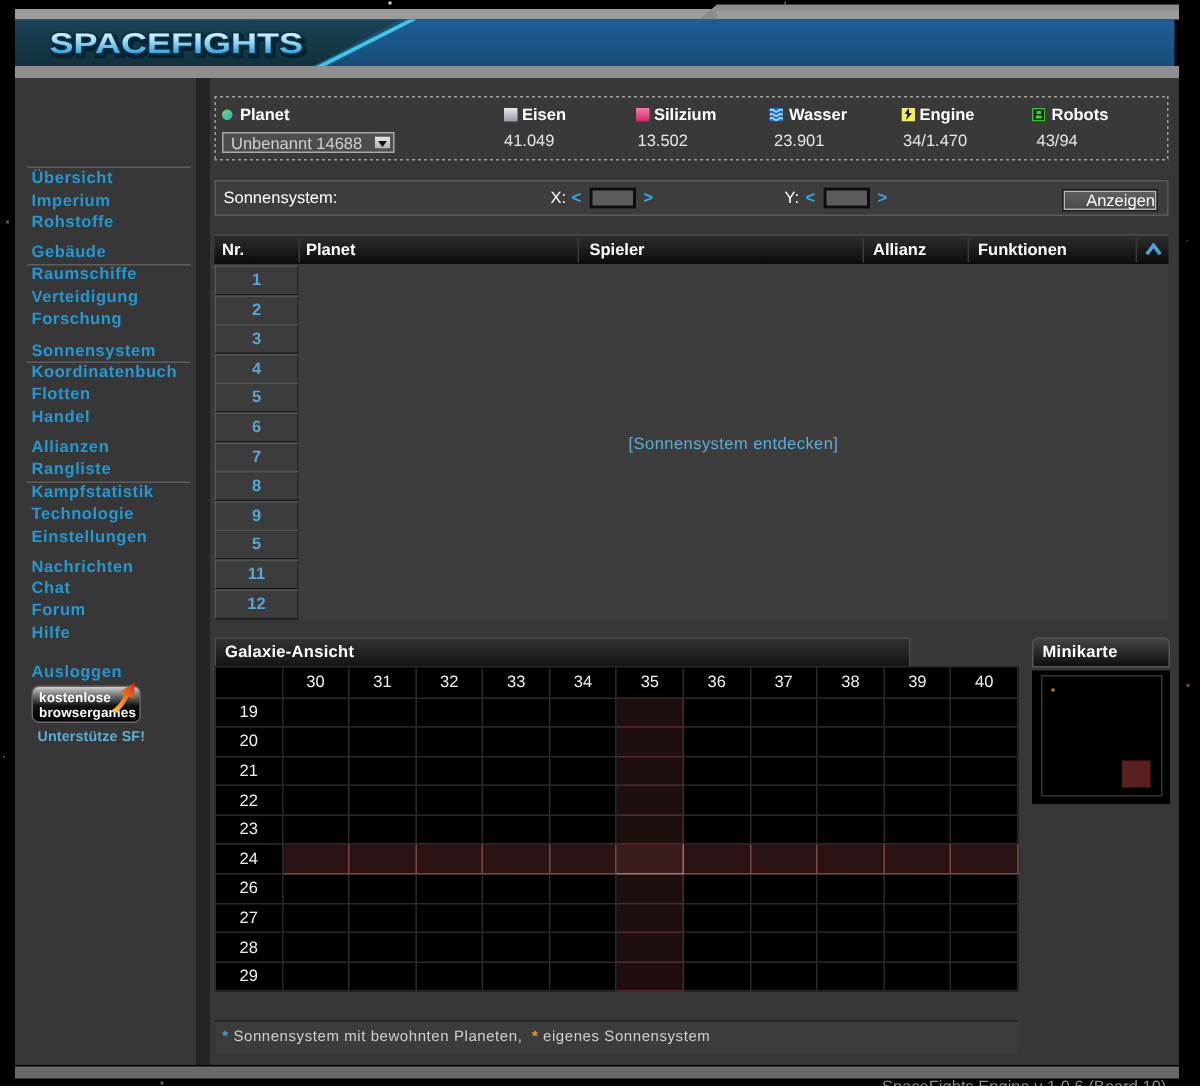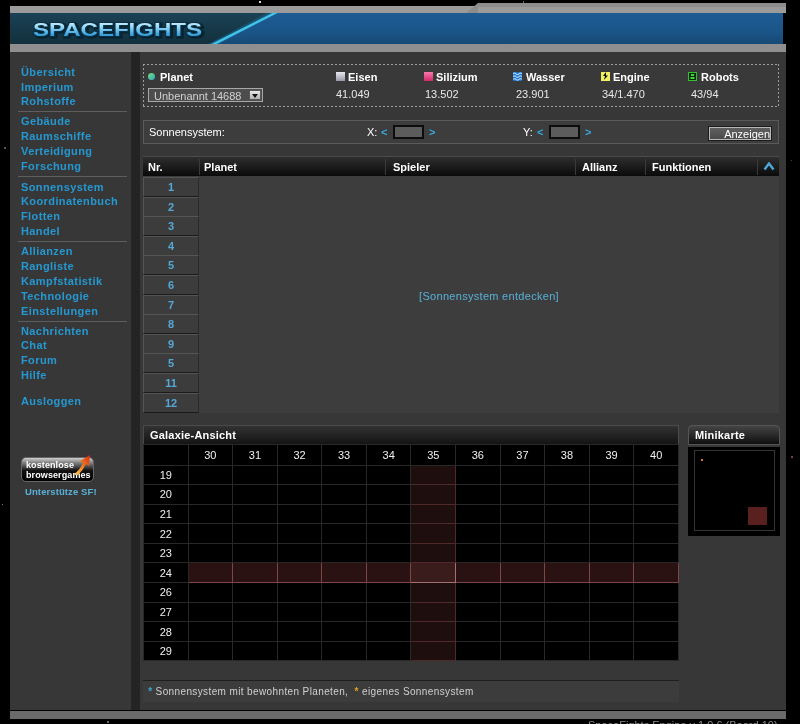--- a/index.html
+++ b/index.html
@@ -14,21 +14,21 @@
 #hblue { left:10px; top:13px; width:773px; height:31px; background:linear-gradient(#1e5c94,#1b5689 55%,#164a76); }
 #hblue-left { left:10px; top:13px; width:270px; height:31px; background:linear-gradient(#1a4255,#12303c); clip-path:polygon(0 0,265px 0,199px 100%,0 100%); }
 #hgray2 { left:10px; top:44px; width:776px; height:8px; background:#8f8f8f; }
 
 #side-bg { left:10px; top:52px; width:121px; height:658px; background:#373737; }
 #gutter { left:131px; top:52px; width:9px; height:658px; background:#242424; }
 #main-bg { left:140px; top:52px; width:646px; height:658px; background:#373737; }
 #foot-gray { left:10px; top:711px; width:776px; height:8px; background:#6a6a6a; }
 #foot-text { left:588px; top:719px; color:#8a8a8a; font-size:11px; }
 
-.nav { position:absolute; left:21px; height:14px; line-height:14px; font-size:11px; font-weight:bold; color:#2598d2; letter-spacing:0.4px; white-space:nowrap; }
+.nav { position:absolute; left:21px; height:14px; line-height:14px; font-size:11px; font-weight:bold; color:#2598d2; letter-spacing:0.4px; white-space:nowrap;margin-top:47px; }
 .sep { position:absolute; left:18px; width:109px; height:1px; background:#5e5e5e; }
 
 #badge { left:21px; top:457px; width:73px; height:25px; background:linear-gradient(#cfcfcf 0%,#8a8a8a 18%,#111 55%,#000); border-radius:5px; border:1px solid #666; }
 #badge .t { position:absolute; left:4px; top:2px; font-size:9px; font-weight:bold; color:#fff; line-height:10px; letter-spacing:0.1px;}
 #support { left:25px; top:486px; font-size:9.5px; font-weight:bold; color:#5ab0d8; letter-spacing:0.1px; }
 
 #res { left:143px; top:64px; width:636px; height:43px; background:#393939; }
 #res i { position:absolute; display:block; }
 #res .h { left:0; width:636px; height:1px; background:repeating-linear-gradient(90deg,#9d9d9d 0 2px,transparent 2px 4px); }
 #res .v { top:0; width:1px; height:43px; background:repeating-linear-gradient(180deg,#9d9d9d 0 2px,transparent 2px 4px); }
@@ -48,21 +48,21 @@
 .inp { position:absolute; top:125px; width:31px; height:14px; background:#5c5c5c; border:2px solid #0d0d0d; }
 #btn-anz { left:709px; top:127px; width:62px; height:13px; background:linear-gradient(#606060,#4a4a4a); border:1px solid #b8b8b8; outline:1px solid #1c1c1c; color:#fff; font-size:11px; text-align:right; line-height:12px; }
 
 #tbl { left:143px; top:156px; width:636px; height:257px; background:#3d3d3d; }
 #thead { position:absolute; left:0; top:0; width:636px; height:20px; background:linear-gradient(#2e2e2e,#0a0a0a); border-top:1px solid #4a4a4a; }
 .th { position:absolute; top:4px; font-size:11px; font-weight:bold; color:#fff; height:12px; line-height:12px; }
 .thsep { position:absolute; top:2px; width:1px; height:16px; background:#3a3a3a; }
 .nrcell { position:absolute; left:0; width:56px; height:20px; background:#3c3c3c; border:1px solid #545454; border-bottom-color:#1b1b1b; border-right-color:#2a2a2a; color:#55a8d6; font-weight:bold; font-size:11px; text-align:center; line-height:18px; }
 #tbl-msg { position:absolute; left:56px; top:134px; width:580px; text-align:center; font-size:11px; color:#58b0d8; letter-spacing:0.3px; }
 
-#gal-title { left:143px; top:425px; width:536px; height:19px; background:linear-gradient(#323232,#141414); border:1px solid #4a4a4a; border-bottom:0; }
+#gal-title { left:143px; top:425px; width:464px; height:19px; background:linear-gradient(#323232,#141414); border:1px solid #4a4a4a; border-bottom:0; }
 #gal-title span, #mini-title span { position:absolute; left:6px; top:3px; font-size:11px; font-weight:bold; color:#fff; letter-spacing:0.2px; }
 #galgrid { position:absolute; left:143px; top:443.5px; border-collapse:collapse; table-layout:fixed; width:536px; }
 #galgrid td { width:43.6px; height:19.6px; padding:0; background:#000; border:1px solid #282828; text-align:center; font-size:11px; color:#f0f0f0; font-family:"Liberation Sans",sans-serif; }
 #galgrid tr.hd td { height:21px; }
 #galgrid td.hc { background:#1f0e0e; border-color:#502a2a; }
 #galgrid td.hr { background:#2a1212; border-color:#7a4646; }
 #galgrid td.hx { background:#3a1c1c; border-color:#a27272; }
 #legend { left:143px; top:680px; width:536px; height:22px; background:#3c3c3c; border-top:1px solid #1e1e1e; font-size:10px; color:#d0d0d0; letter-spacing:0.38px; line-height:22px; padding-left:2px; }
 
 #mini-title { left:688px; top:425px; width:92px; height:20px; background:linear-gradient(#444,#0f0f0f); border:1px solid #555; border-radius:4px 4px 0 0; }

